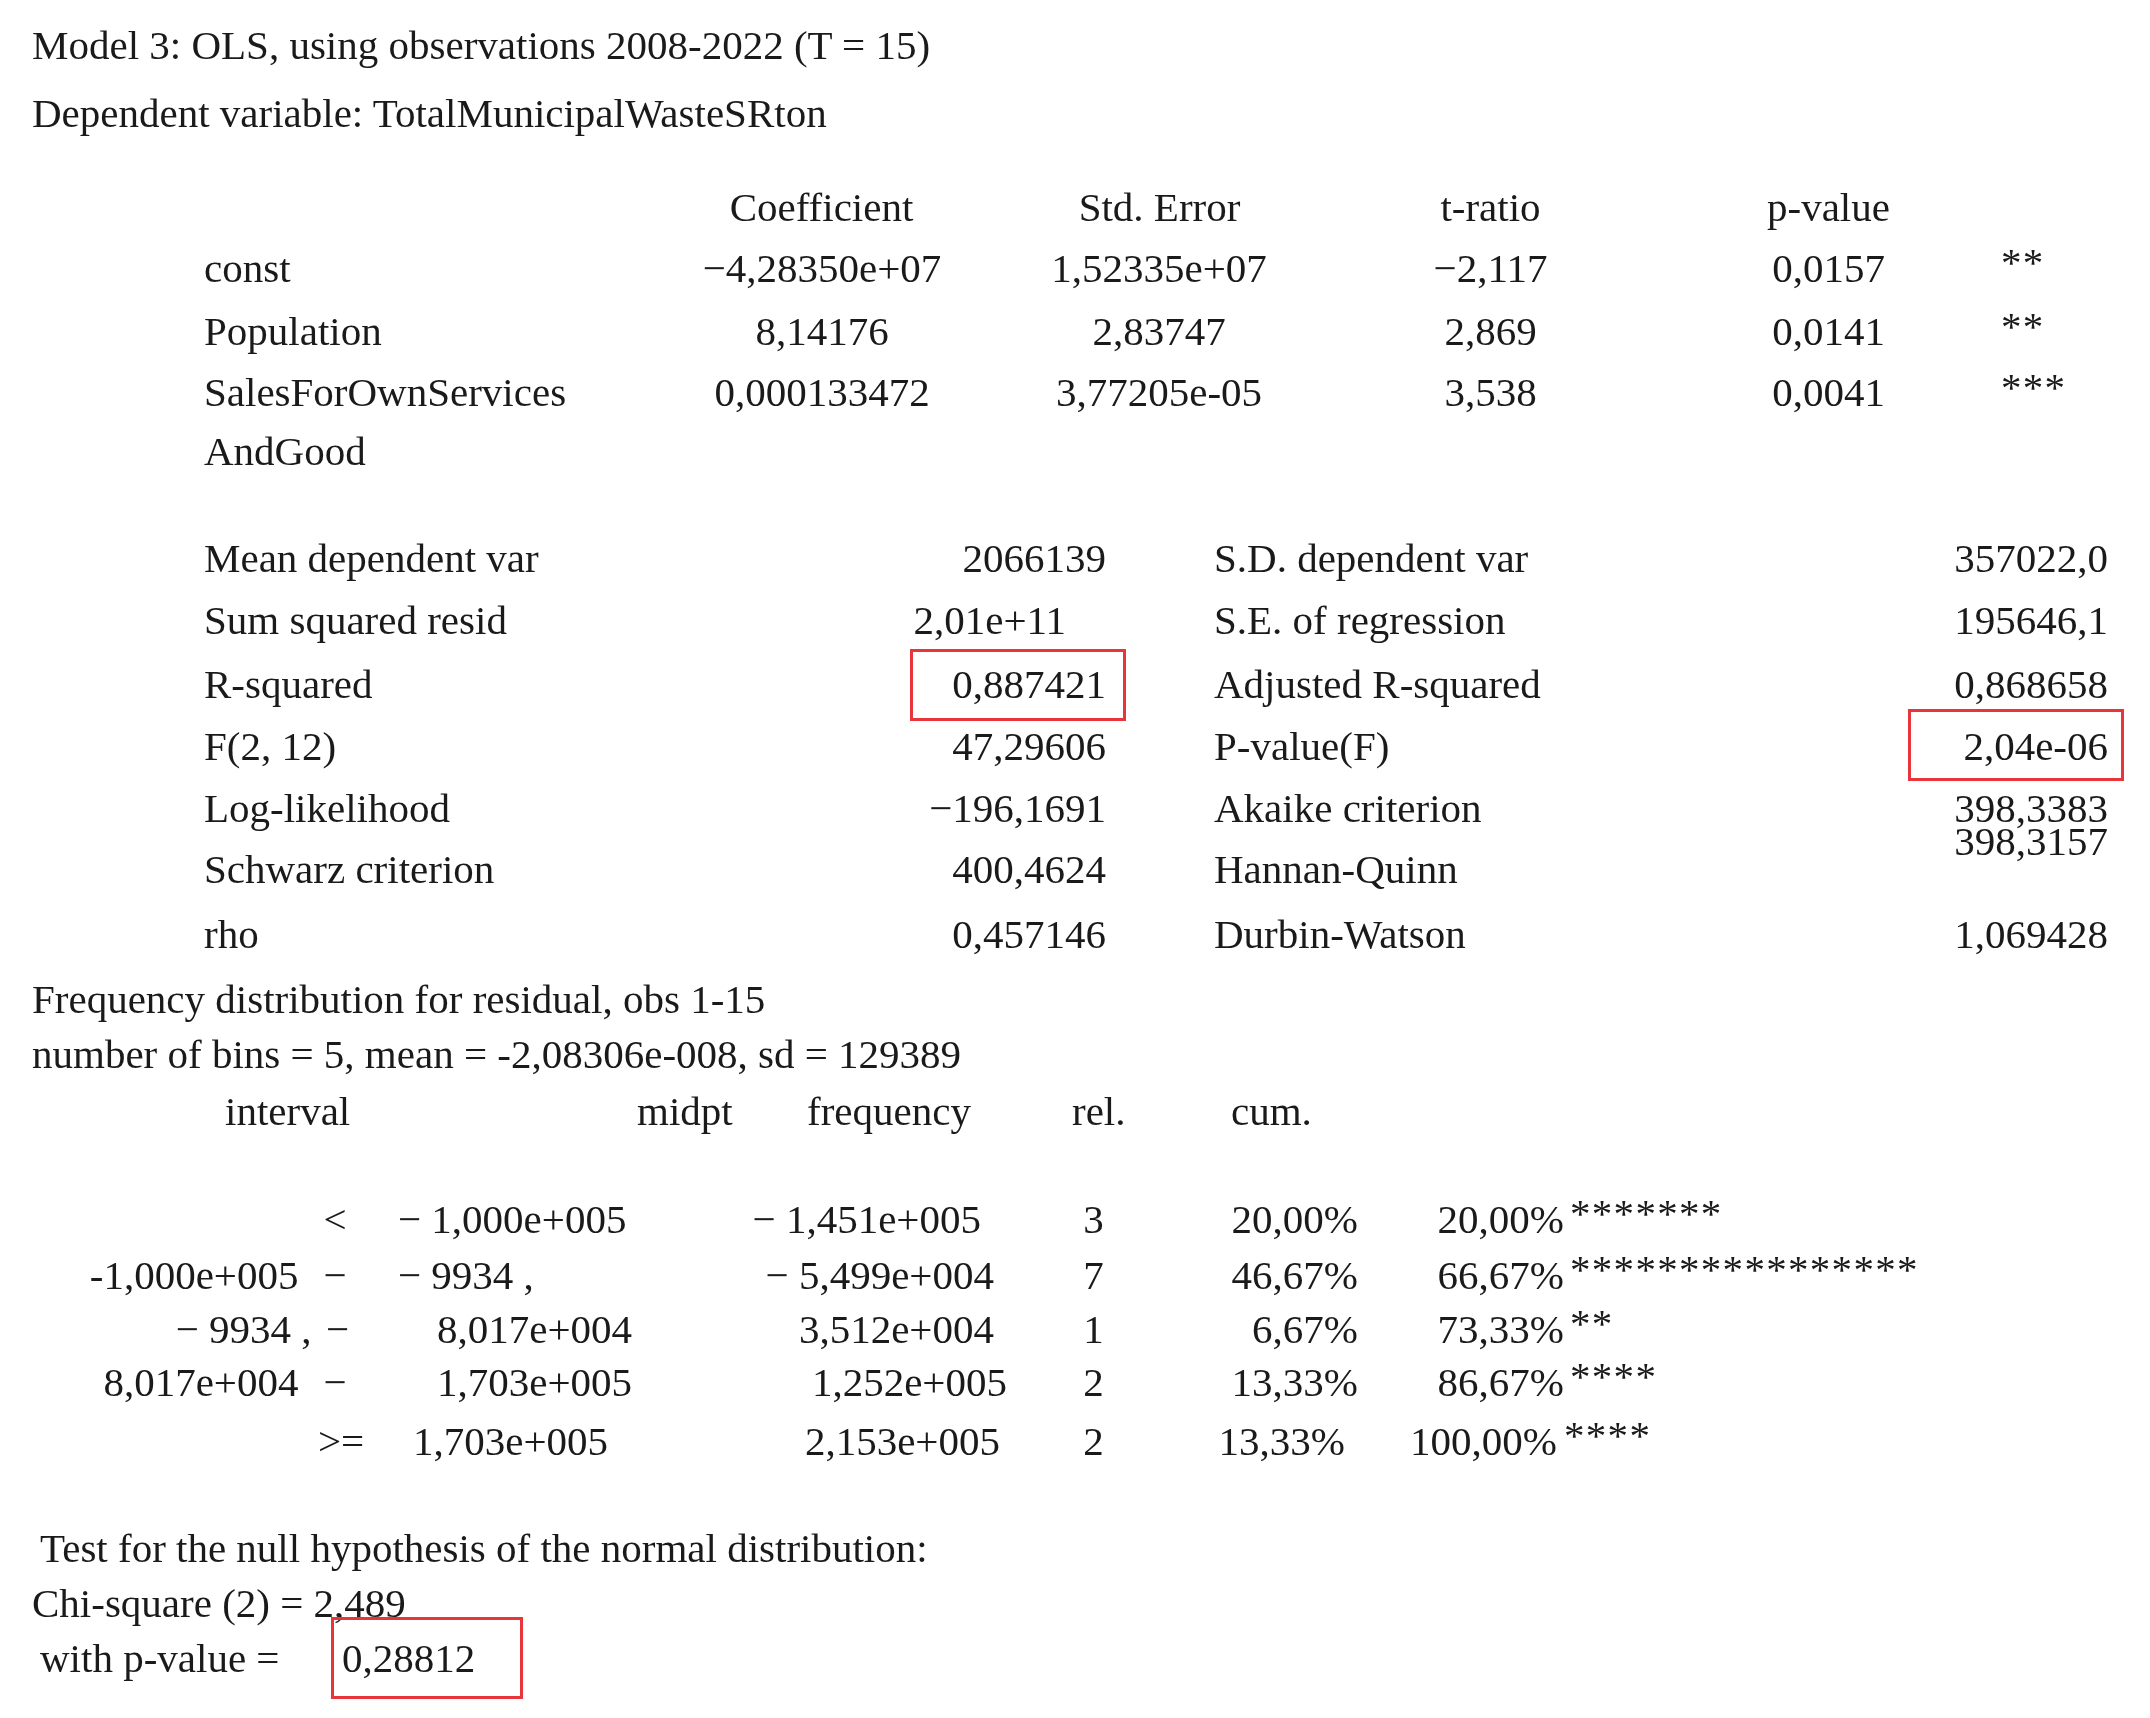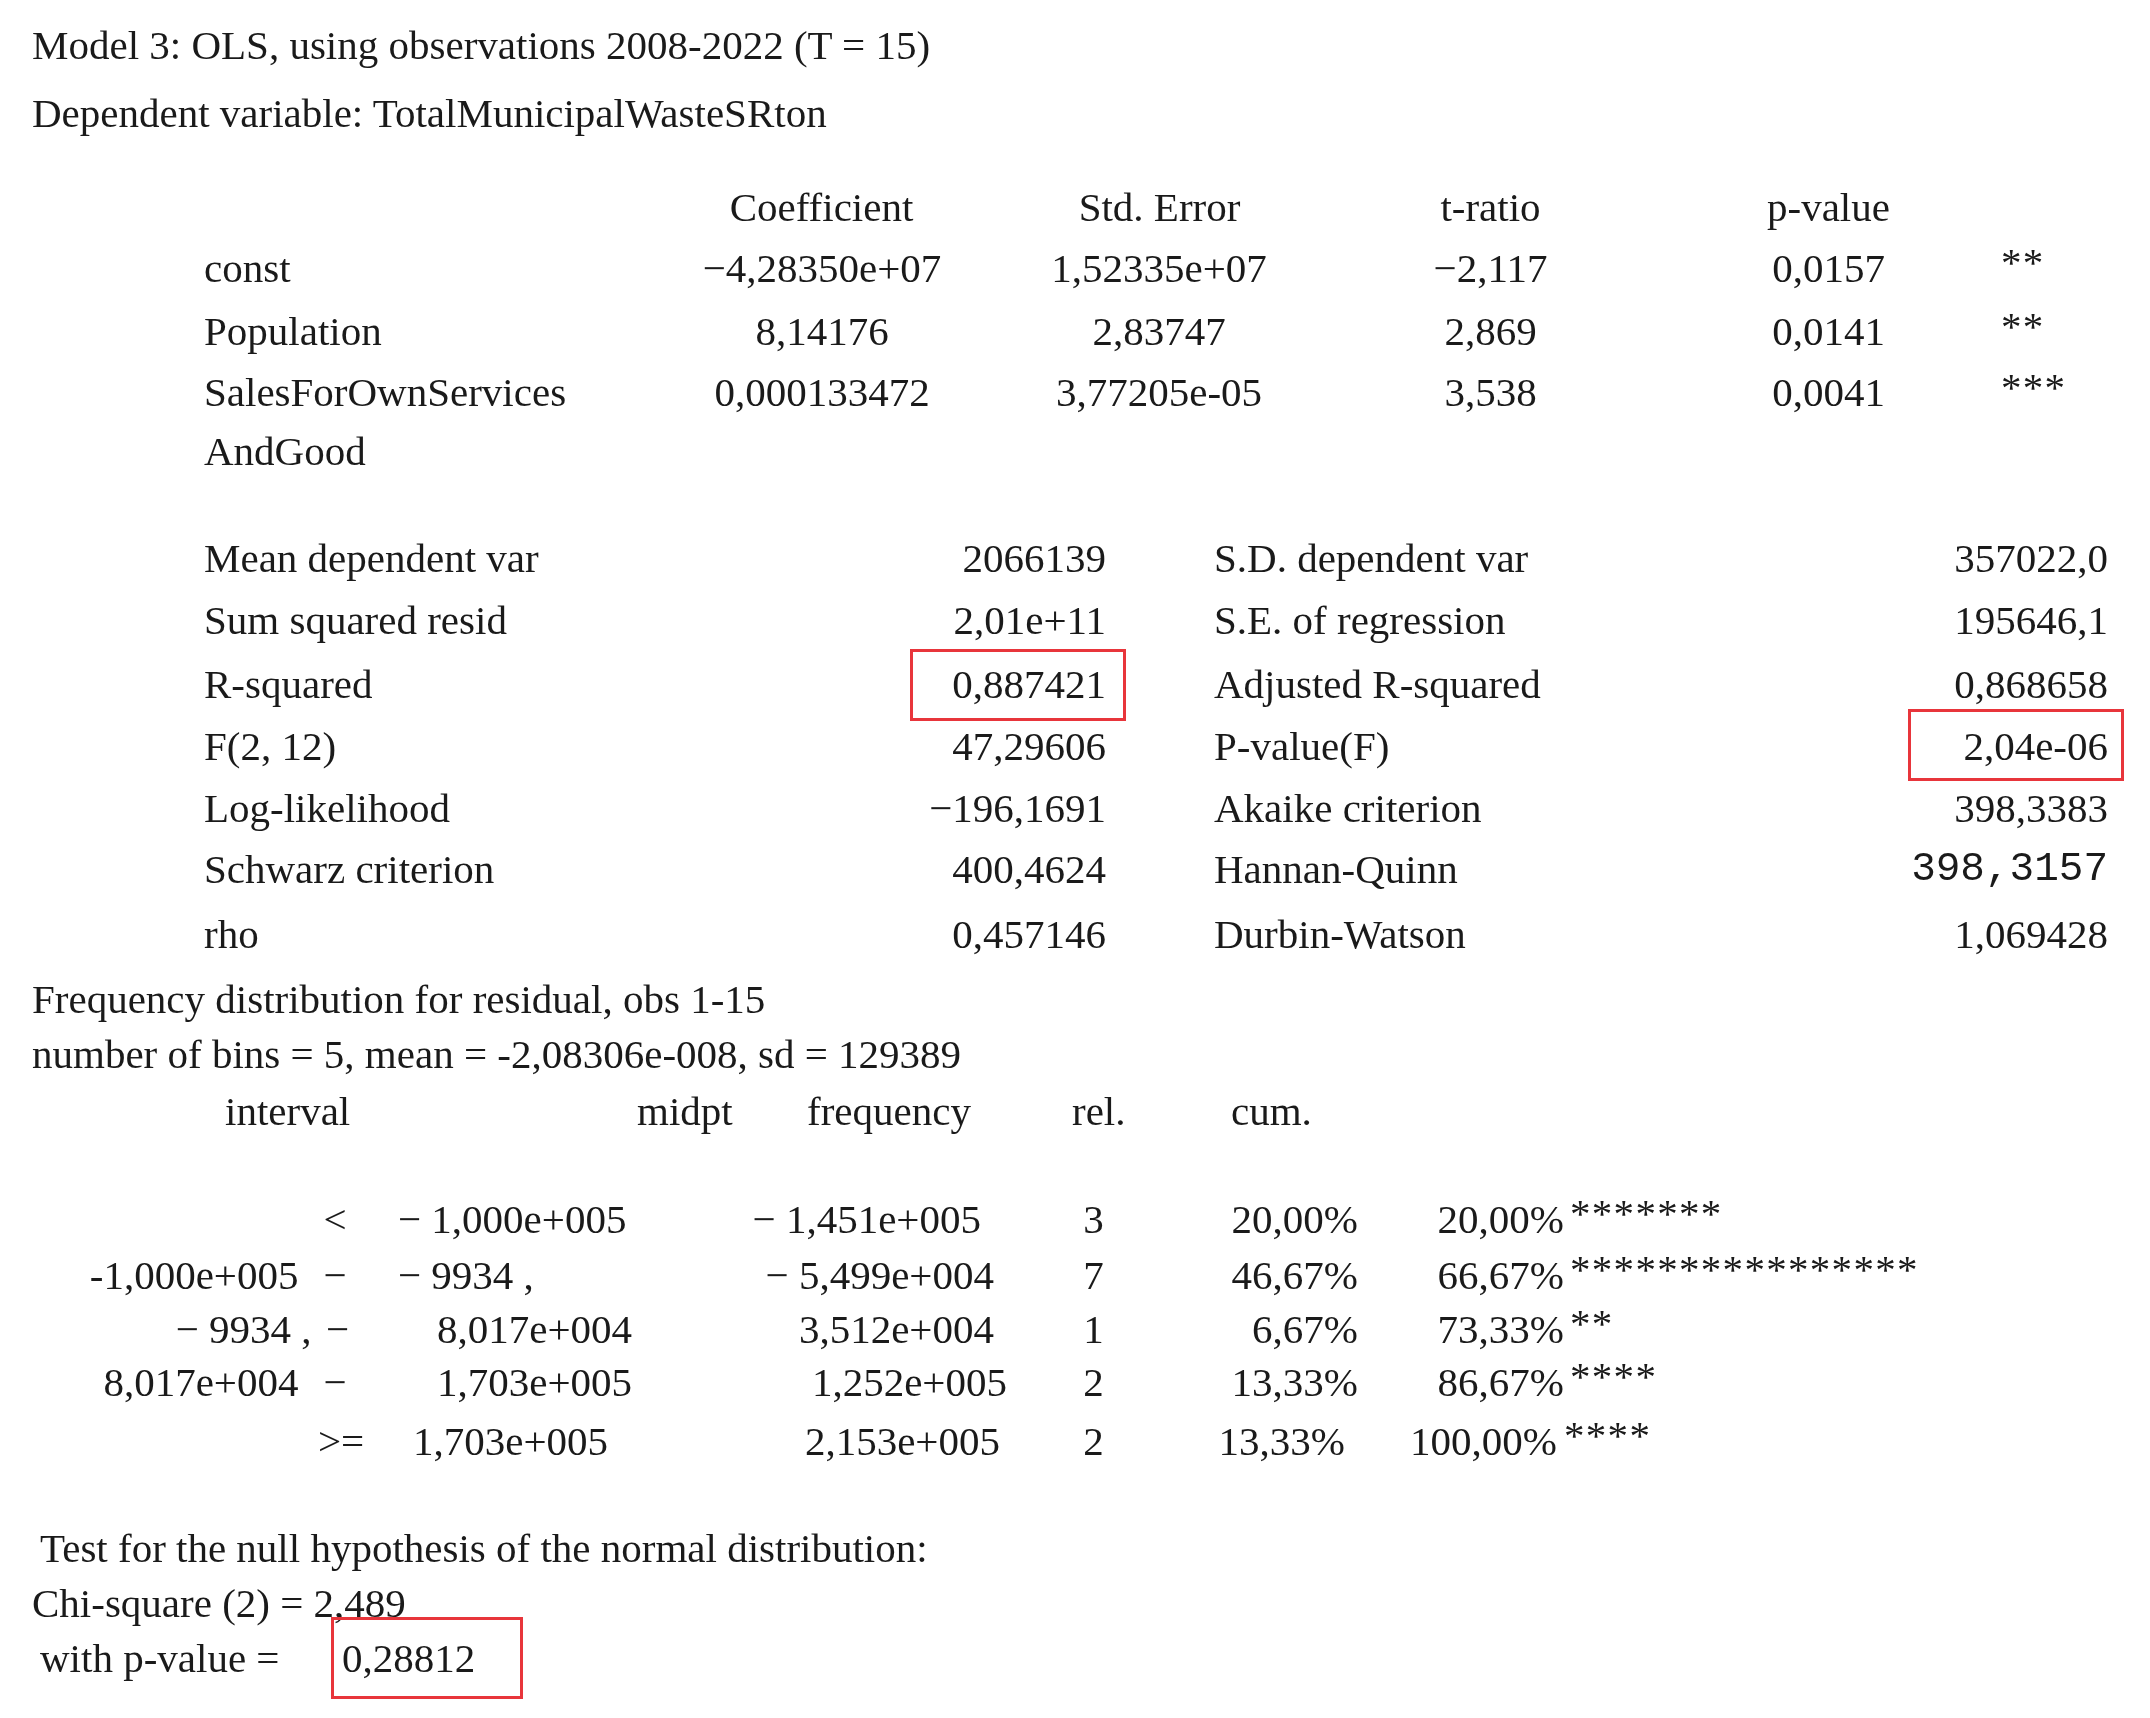--- a/index.html
+++ b/index.html
@@ -62,42 +62,42 @@
 
   <div class="abs" style="left:204px; top:538px;">Mean dependent var</div>
   <div class="abs" style="left:204px; top:600px;">Sum squared resid</div>
   <div class="abs" style="left:204px; top:664px;">R-squared</div>
   <div class="abs" style="left:204px; top:726px;">F(2, 12)</div>
   <div class="abs" style="left:204px; top:788px;">Log-likelihood</div>
   <div class="abs" style="left:204px; top:849px;">Schwarz criterion</div>
   <div class="abs" style="left:204px; top:914px;">rho</div>
 
   <div class="abs r" style="left:795px; width:311px; top:538px;">2066139</div>
-  <div class="abs r" style="left:795px; width:311px; top:600px;">2,01e+11</div>
+  <div class="abs r" style="left:755px; width:311px; top:600px;">2,01e+11</div>
   <div class="abs r" style="left:795px; width:311px; top:664px;">0,887421</div>
   <div class="abs r" style="left:795px; width:311px; top:726px;">47,29606</div>
   <div class="abs r" style="left:795px; width:311px; top:788px;">−196,1691</div>
   <div class="abs r" style="left:795px; width:311px; top:849px;">400,4624</div>
   <div class="abs r" style="left:795px; width:311px; top:914px;">0,457146</div>
   <div class="hl" style="left:910px; top:649px; width:216px; height:72px;"></div>
 
   <div class="abs" style="left:1214px; top:538px;">S.D. dependent var</div>
   <div class="abs" style="left:1214px; top:600px;">S.E. of regression</div>
   <div class="abs" style="left:1214px; top:664px;">Adjusted R-squared</div>
   <div class="abs" style="left:1214px; top:726px;">P-value(F)</div>
   <div class="abs" style="left:1214px; top:788px;">Akaike criterion</div>
   <div class="abs" style="left:1214px; top:849px;">Hannan-Quinn</div>
   <div class="abs" style="left:1214px; top:914px;">Durbin-Watson</div>
 
   <div class="abs r" style="left:1789px; width:319px; top:538px;">357022,0</div>
   <div class="abs r" style="left:1789px; width:319px; top:600px;">195646,1</div>
   <div class="abs r" style="left:1789px; width:319px; top:664px;">0,868658</div>
   <div class="abs r" style="left:1789px; width:319px; top:726px;">2,04e-06</div>
   <div class="abs r" style="left:1789px; width:319px; top:788px;">398,3383</div>
-  <div class="abs r" style="left:1789px; width:319px; top:849px;font-family:Liberation Mono, monospace;">398,3157</div>
+  <div class="abs r" style="left:1789px; width:319px; top:821px;">398,3157</div>
   <div class="abs r" style="left:1789px; width:319px; top:914px;">1,069428</div>
   <div class="hl" style="left:1908px; top:709px; width:216px; height:72px;"></div>
 </div>
 
 <div>
   <div class="abs" style="left:32px; top:979px;">Frequency distribution for residual, obs 1-15</div>
   <div class="abs" style="left:32px; top:1034px;">number of bins = 5, mean = -2,08306e-008, sd = 129389</div>
 
   <div class="abs" style="left:225px; top:1091px;">interval</div>
   <div class="abs" style="left:637px; top:1091px;">midpt</div>

